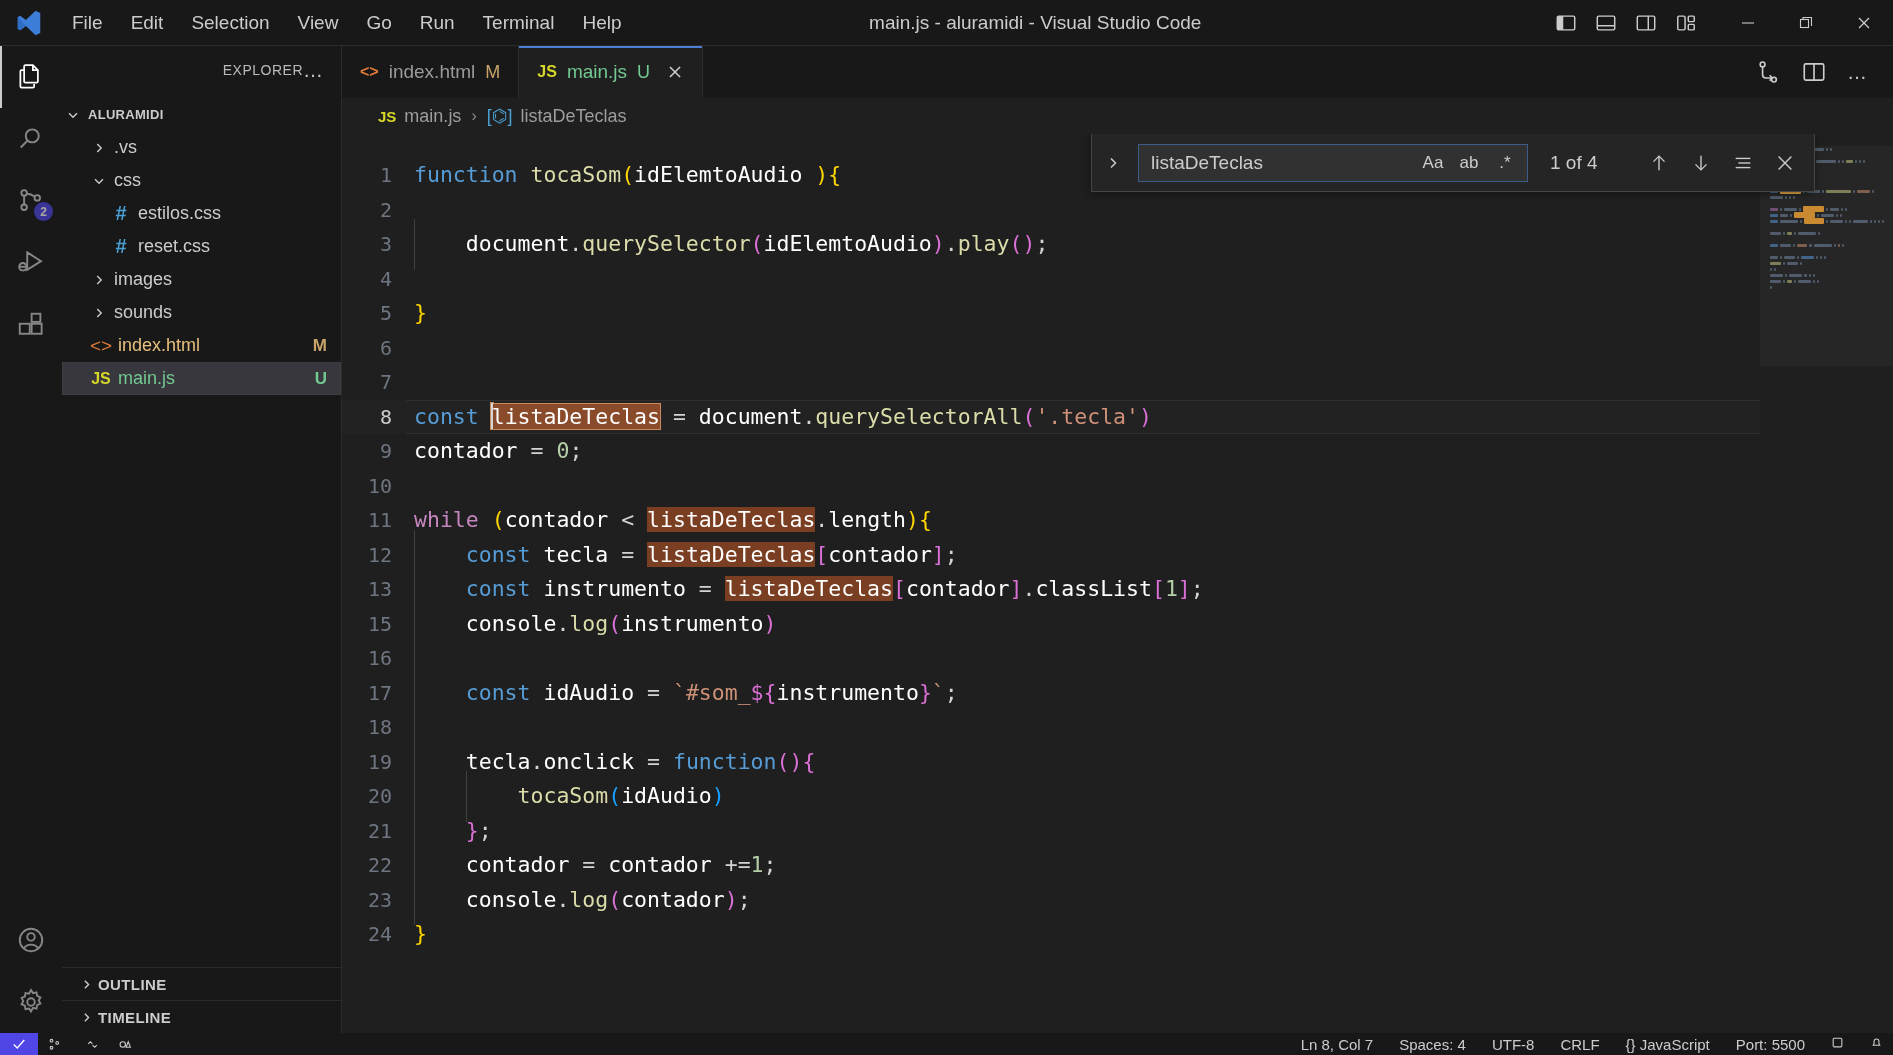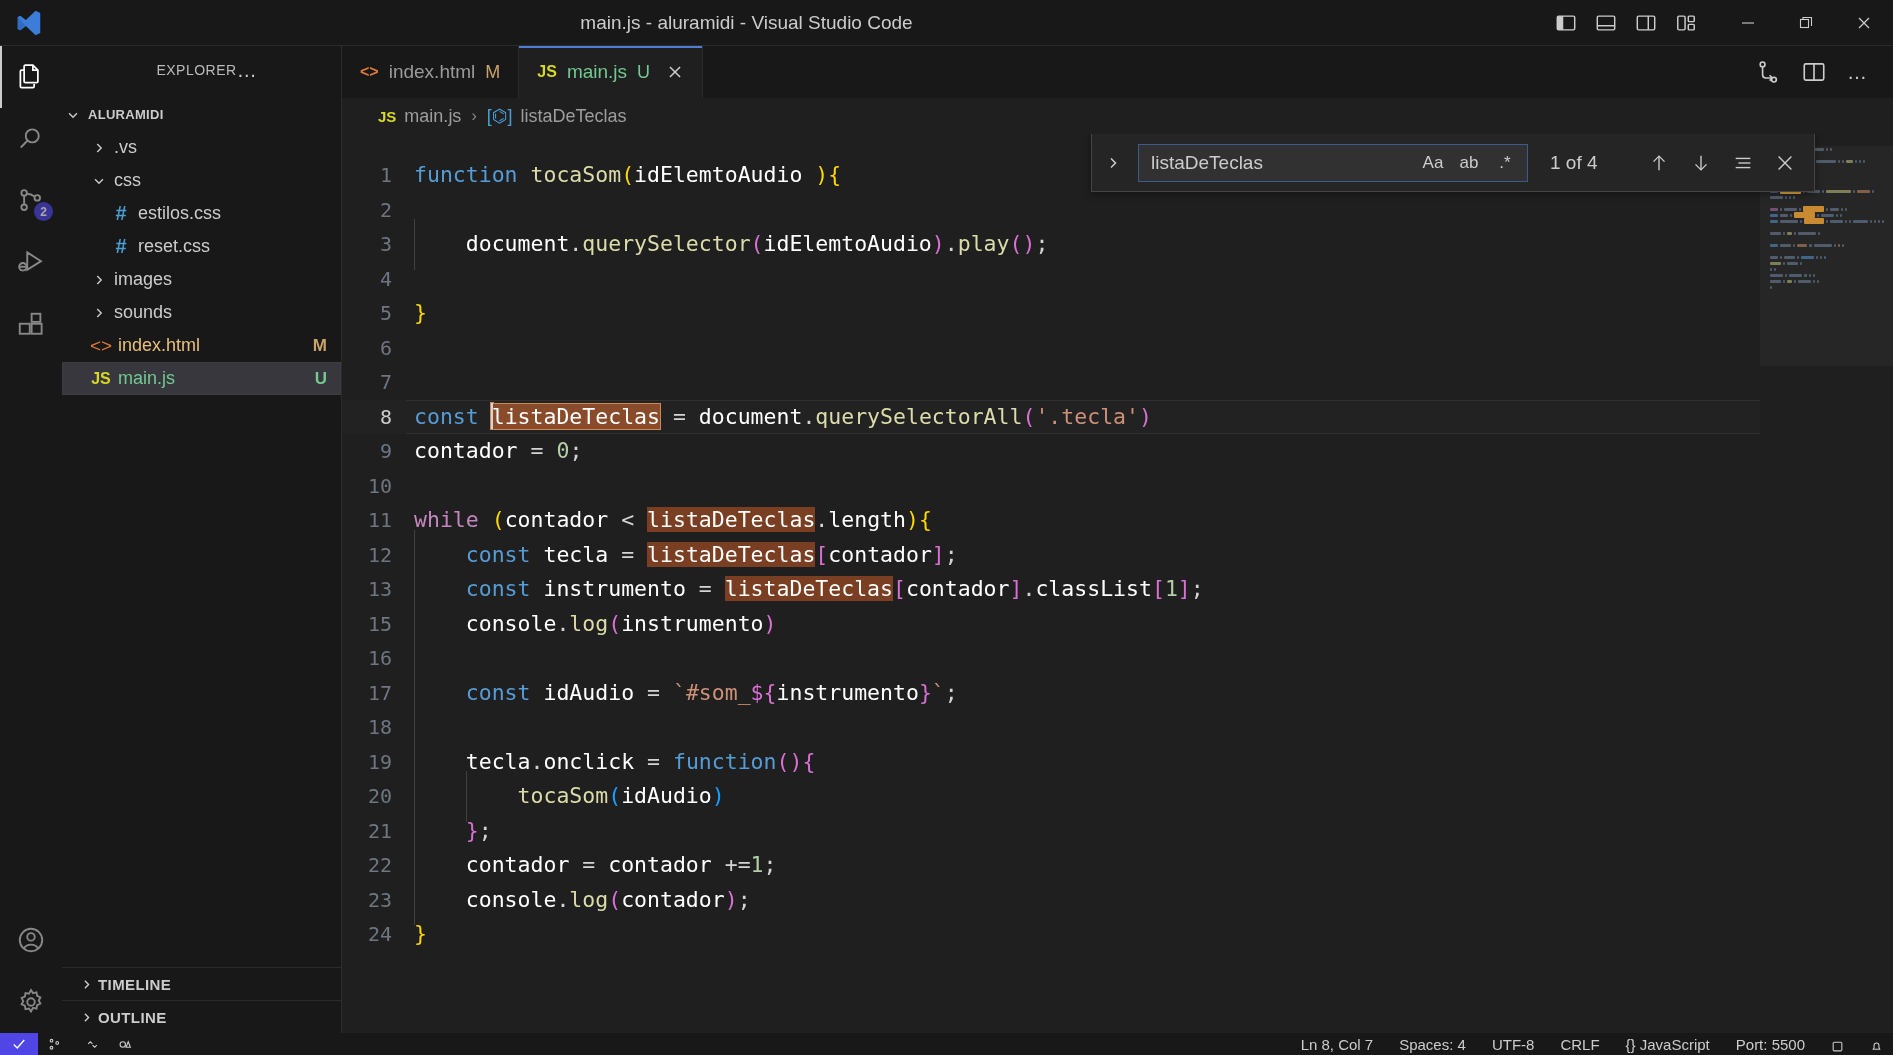--- a/index.html
+++ b/index.html
@@ -52,21 +52,21 @@
     display: flex; align-items: center; justify-content: center; padding: 0 4px;
   }
   .act-spacer { flex: 1; }
 
   
   .sidebar {
     width: 280px; background: #181818; flex: 0 0 280px; display: flex; flex-direction: column;
     border-right: 1px solid #2b2b2b;
   }
   .sidebar-head {
-    height: 48px; display: flex; align-items: center; justify-content: center;
+    height: 48px; display: flex; align-items: center; justify-content: flex-end;
     padding: 0 16px 0 28px;
   }
   .sidebar-title { font-size: 14px; letter-spacing: .5px; color: #bbbbbb; }
   .dots { font-size: 20px; color: #cccccc; line-height: 10px; letter-spacing: 2px; }
   .tree { flex: 1; overflow: hidden; padding-top: 4px; }
   .row {
     height: 33px; display: flex; align-items: center; font-size: 18px; color: #cccccc;
     padding-right: 14px; position: relative; white-space: nowrap;
   }
   .row.selected { background: #37373d; }
@@ -186,34 +186,44 @@
   
   .statusbar {
     height: 22px; flex: 0 0 22px; background: #181818; display: flex; align-items: center;
     font-size: 15px; color: #cccccc; overflow: hidden;
   }
   .sb-remote {
     background: #4f46e5; color: #fff; height: 22px; display: flex; align-items: center;
     padding: 0 12px; font-size: 15px;
   }
   .sb-item { padding: 0 10px; display: flex; align-items: center; gap: 5px; white-space: nowrap; }
-  .sb-right { margin-left: auto; display: flex; align-items: flex-end; gap: 6px; }
+  .sb-right { margin-left: auto; display: flex; align-items: flex-start; gap: 6px; }
   svg { display: block; }
 </style>
 </head>
 <body>
 
 <div id="app">
 
   <div class="titlebar">
     <div class="vscode-logo">
       <svg width="30" height="30" viewBox="0 0 24 24">
         <path d="M17.2 2.2 9.5 9.6 5 6.2 3 7.2v9.6l2 1 4.5-3.4 7.7 7.4 3.8-1.8V4z" fill="#3c7dd9"></path>
         <path d="M3 7.2v9.6l2 1 4.5-3.4L3 7.2z" fill="#2f6dc4"></path>
       </svg>
+    </div>
+    <div class="menu">
+      <div class="menu-item">File</div>
+      <div class="menu-item">Edit</div>
+      <div class="menu-item">Selection</div>
+      <div class="menu-item">View</div>
+      <div class="menu-item">Go</div>
+      <div class="menu-item">Run</div>
+      <div class="menu-item">Terminal</div>
+      <div class="menu-item">Help</div>
     </div>
     <div class="title-center">main.js - aluramidi - Visual Studio Code</div>
 
     <div class="layout-icons">
       <span>
         <svg width="22" height="22" viewBox="0 0 24 24" fill="none" stroke="#cccccc" stroke-width="1.6">
           <rect x="2.5" y="4.5" width="19" height="15" rx="1.5"></rect>
             <rect x="2.5" y="4.5" width="6.5" height="15" fill="#cccccc" stroke="none"></rect>
         </svg>
       </span>
@@ -407,29 +417,29 @@
           <span class="gitstat" style="color:#73c991">U</span>
         </div>
       </div>
 
       <div class="panel-head">
         <span class="chev">
           <svg width="13" height="13" viewBox="0 0 16 16" fill="none" stroke="#cccccc" stroke-width="1.7">
               <polyline points="6,3.5 10.5,8 6,12.5"></polyline>
             </svg>
         </span>
-        <span>TIMELINE</span>
+        <span>OUTLINE</span>
       </div>
       <div class="panel-head">
         <span class="chev">
           <svg width="13" height="13" viewBox="0 0 16 16" fill="none" stroke="#cccccc" stroke-width="1.7">
               <polyline points="6,3.5 10.5,8 6,12.5"></polyline>
             </svg>
         </span>
-        <span>OUTLINE</span>
+        <span>TIMELINE</span>
       </div>
     </div>
 
     <div class="editorcol">
 
       <div class="tabsrow">
         <div class="tabs">
           <div class="tab">
             <span class="ticon" style="color:#e07b39">&lt;&gt;</span>
             <span>index.html</span>

